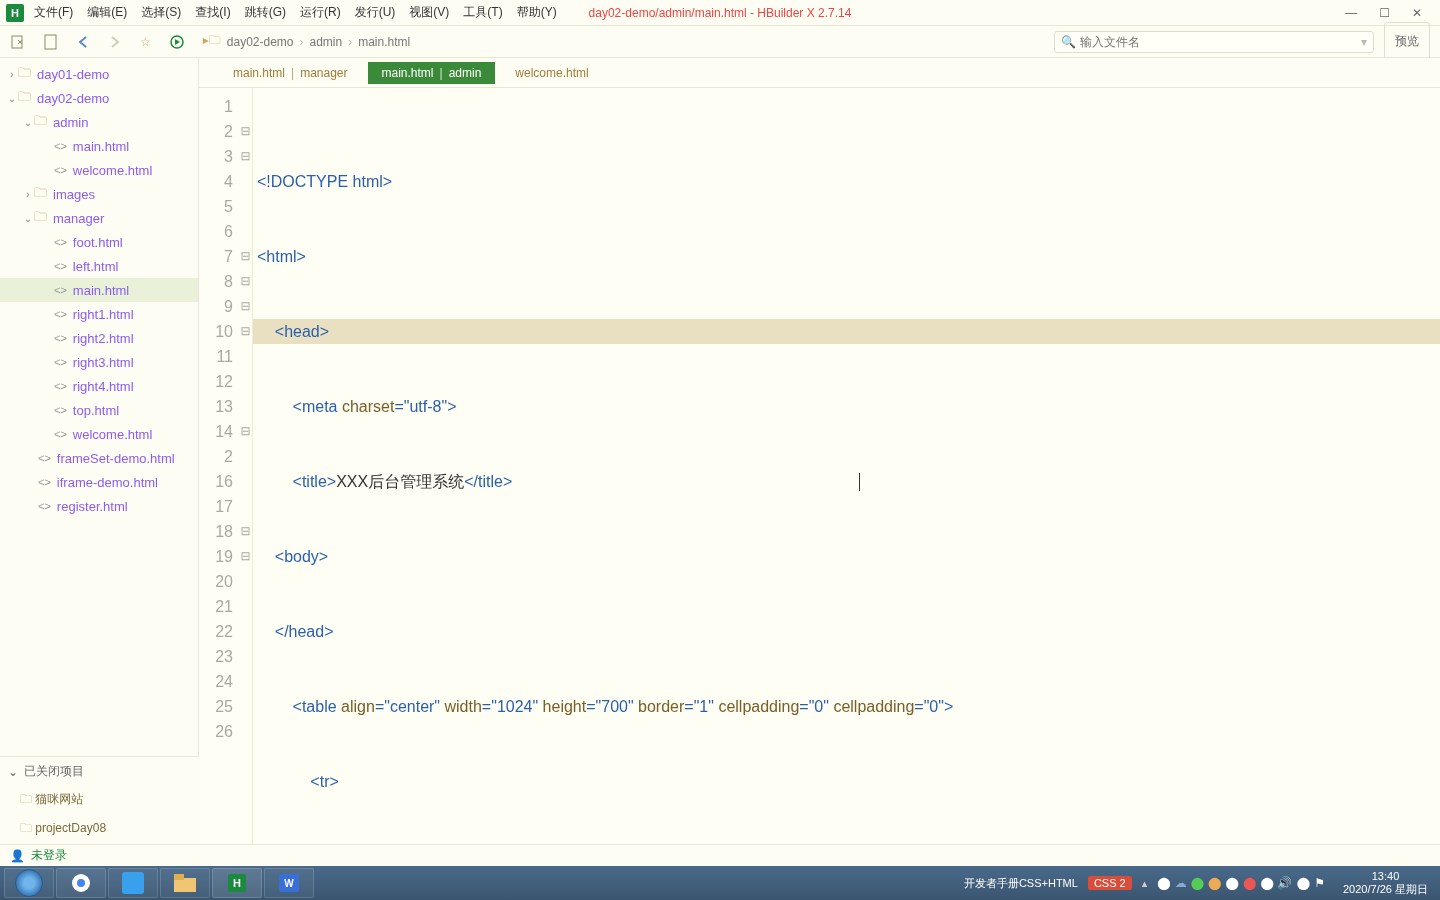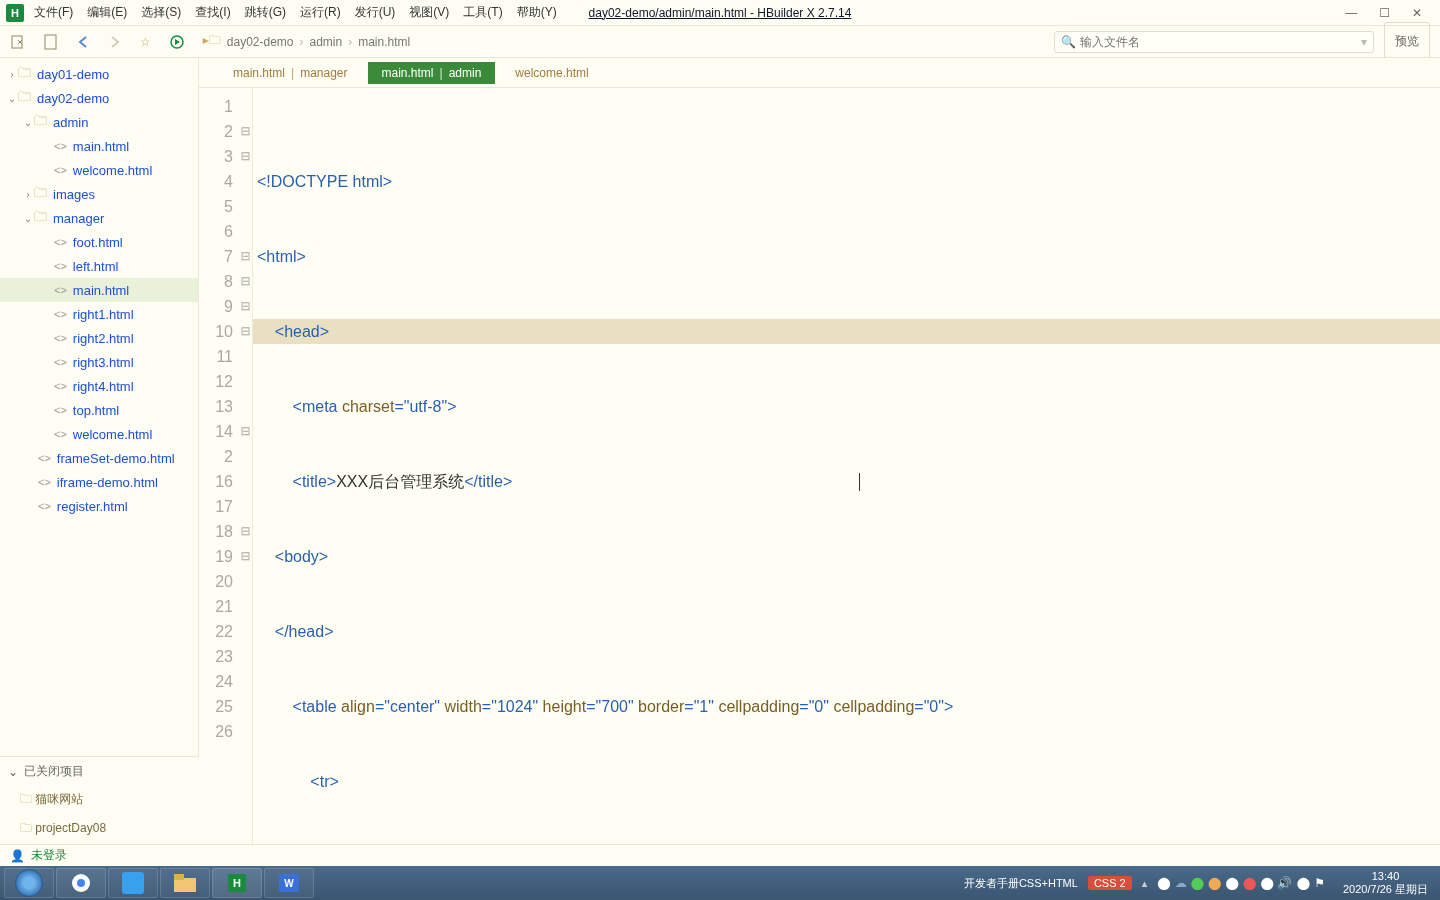--- a/index.html
+++ b/index.html
@@ -1,40 +1,40 @@
 <!DOCTYPE html>
 <html><head>
 <meta charset="utf-8">
 <style>
 *{margin:0;padding:0;box-sizing:border-box;font-family:"Microsoft YaHei",Arial,sans-serif;}
 body{background:#fffef4;width:1440px;height:900px;overflow:hidden;position:relative;}
 .menubar{height:26px;background:#fefdf3;display:flex;align-items:center;padding-left:6px;font-size:12px;color:#333;border-bottom:1px solid #e9e7d8;}
 .menubar .logo{width:18px;height:18px;background:#1a8a3e;color:#fff;display:flex;align-items:center;justify-content:center;font-weight:bold;border-radius:2px;margin-right:10px;font-size:11px;}
 .menubar .menu-item{margin-right:14px;cursor:pointer;}
-.menubar .title{position:absolute;left:50%;transform:translateX(-50%);font-size:12px;color:#0f172a;text-decoration:underline;}
+.menubar .title{position:absolute;left:50%;transform:translateX(-50%);font-size:12px;color:#ef4444;}
 .menubar .win-controls{margin-left:auto;display:flex;gap:22px;padding-right:18px;color:#666;}
 .toolbar{height:32px;background:#fefdf3;display:flex;align-items:center;padding:0 10px;font-size:12px;border-bottom:1px solid #e9e7d8;}
 .toolbar .tb-icon{margin-right:18px;color:#888;cursor:pointer;display:inline-flex;align-items:center;}
 .toolbar .tb-icon.green{color:#1a8a3e;}
 .toolbar .tb-icon.blue{color:#3b7ed8;}
 .toolbar .breadcrumb{display:flex;align-items:center;gap:6px;color:#888;}
 .toolbar .breadcrumb .crumb{color:#777;}
 .toolbar .breadcrumb .sep{color:#bbb;}
 .toolbar .spacer{flex:1;}
 .toolbar .search-box{display:flex;align-items:center;border:1px solid #e0dece;border-radius:3px;height:22px;width:320px;padding:0 6px;background:#fffef7;}
 .toolbar .search-box input{border:none;outline:none;background:transparent;font-size:12px;flex:1;color:#1d4ed8;}
 .toolbar .preview-btn{margin-left:10px;padding:10px 10px;color:#666;border:1px solid #e0dece;border-radius:3px;cursor:pointer;}
 .main{display:flex;height:calc(100% - 26px - 32px - 22px - 34px);}
 .sidebar{width:199px;background:#fefdf3;border-right:1px solid #e9e7d8;font-size:13px;color:#555;overflow-y:auto;padding-top:4px;}
 .sidebar .row{display:flex;align-items:center;height:24px;padding-left:6px;cursor:pointer;}
 .sidebar .row.selected{background:#e9f2d9;}
 .sidebar .arrow{width:12px;text-align:center;color:#888;font-size:10px;}
 .sidebar .folder{color:#c9a861;margin-right:6px;}
 .sidebar .file-icon{color:#999;margin-right:6px;font-size:11px;}
-.sidebar .label{color:#1d4ed8;}
+.sidebar .label{color:#8b5cf6;}
 .sidebar-bottom{position:absolute;bottom:56px;left:0;width:199px;background:#fefdf3;border-top:1px solid #e9e7d8;font-size:12px;}
 .sidebar-bottom .hdr{display:flex;align-items:center;padding:6px 8px;color:#666;}
 .sidebar-bottom .item{padding:4px 8px 4px 20px;color:#7a6a3a;}
 .editor-area{flex:1;display:flex;flex-direction:column;background:#fffef4;}
 .tabs{height:30px;background:#fefdf3;display:flex;align-items:center;padding-left:20px;font-size:12px;border-bottom:1px solid #e9e7d8;}
 .tabs .tab{padding:0 14px;height:22px;display:flex;align-items:center;color:#a07c3a;cursor:pointer;margin-right:6px;}
 .tabs .tab .sep{color:#bba86a;margin:0 6px;}
 .tabs .tab.active{background:#3a8a3a;color:#fff;}
 .tabs .tab.active .sep{color:#cfe5cf;}
 .code{flex:1;display:flex;font-family:Consolas,"Courier New",monospace;font-size:16px;line-height:25px;position:relative;overflow:hidden;}

